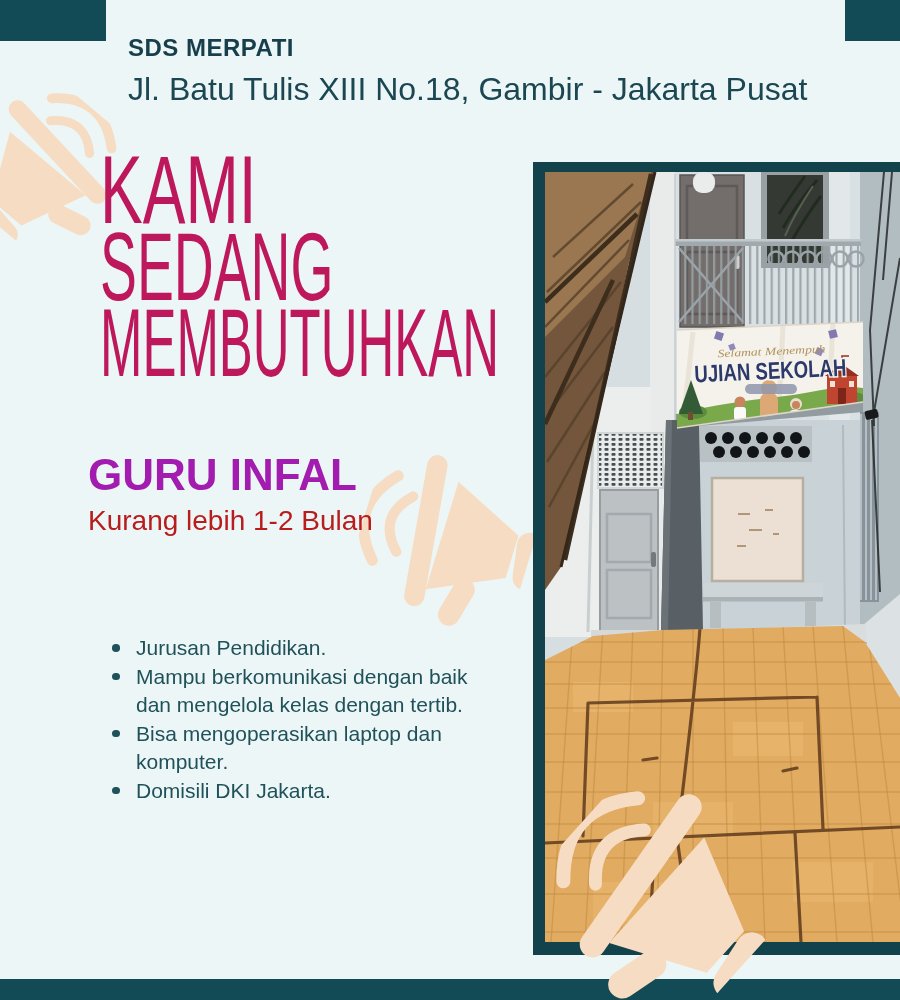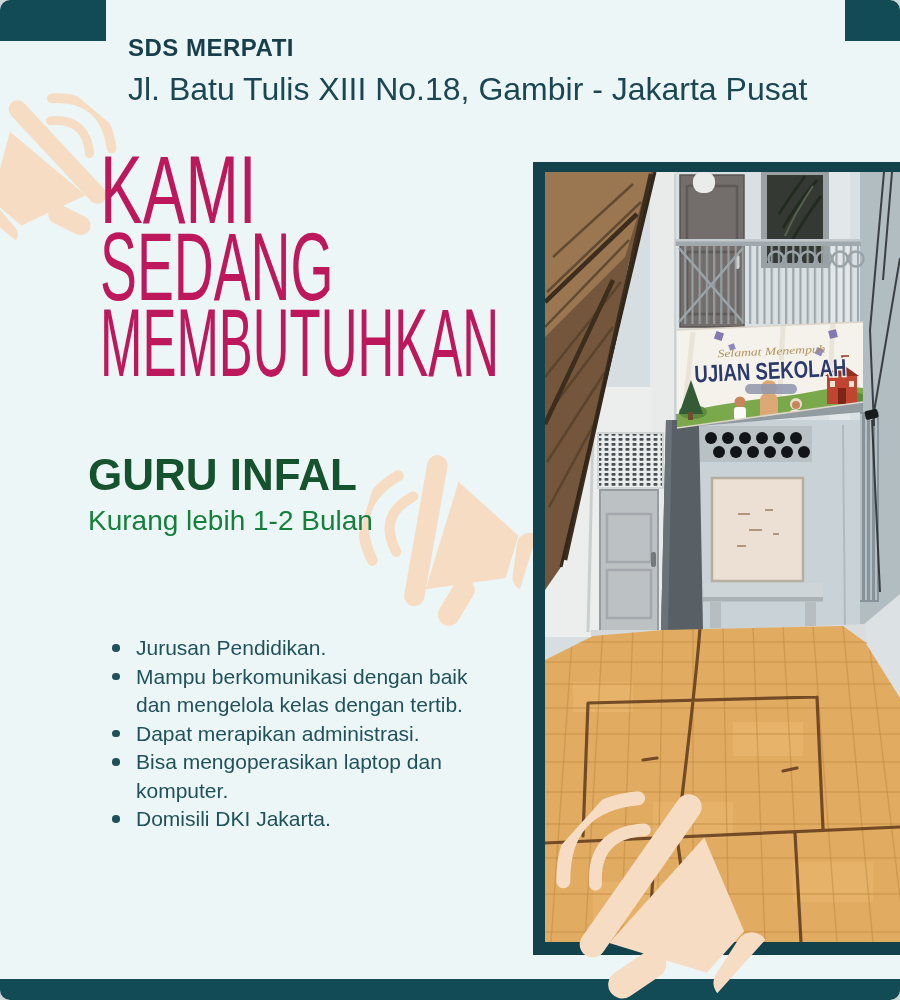--- a/index.html
+++ b/index.html
@@ -1,37 +1,37 @@
 <!DOCTYPE html>
 <html><head>
 <meta charset="utf-8">
 <style>
   html,body{margin:0;padding:0;background:#cfd8da;}
   .poster{
     position:relative;width:900px;height:1000px;overflow:hidden;
-    background:#edf6f6;font-family:"Liberation Sans",sans-serif;border-radius:10px;
+    background:#edf6f6;font-family:"Liberation Sans",sans-serif;
   }
   .corner-sq{position:absolute;background:#124b55;z-index:2;}
   .corner-tl{left:0;top:0;width:106px;height:41px;}
   .corner-tr{left:845px;top:0;width:55px;height:41px;}
   .bottom-bar{position:absolute;left:0;top:979px;width:900px;height:21px;background:#124b55;z-index:1;}
 
   .school-header{position:absolute;left:128px;top:34px;z-index:2;}
   .school-name{font-size:24px;font-weight:bold;color:#163e4b;letter-spacing:.5px;}
   .school-address{margin-top:9px;font-size:32px;color:#1b4752;}
 
   .headline{position:absolute;left:92px;top:144px;margin:8px;z-index:2;
     font-size:97px;line-height:76.5px;font-weight:normal;color:#be185d;letter-spacing:0;}
   .hl-line{display:block;transform-origin:0 50%;white-space:nowrap;}
   .hl-1{transform:scaleX(.66);}
   .hl-2{transform:scaleX(.57);}
   .hl-3{transform:scaleX(.525);}
 
-  .job-title{position:absolute;left:88px;top:450px;font-size:44px;font-weight:bold;color:#14532d;z-index:2;}
-  .job-duration{position:absolute;left:88px;top:505px;font-size:28px;color:#15803d;z-index:2;}
+  .job-title{position:absolute;left:88px;top:450px;font-size:44px;font-weight:bold;color:#a21caf;z-index:2;}
+  .job-duration{position:absolute;left:88px;top:505px;font-size:28px;color:#b91c1c;z-index:2;}
 
   .req-box{position:absolute;left:0;top:561px;width:353px;height:52px;background:#12434d;z-index:2;}
   .req-box span{display:block;padding-left:106px;line-height:52px;font-size:30px;font-weight:bold;color:#fdfdfd;letter-spacing:.5px;}
 
   .req-list{position:absolute;left:134px;top:632px;margin:2px;padding:0;list-style:none;z-index:2;width:420px;}
   .req-list li{position:relative;font-size:21px;line-height:28.5px;color:#1f515a;white-space:pre-line;margin:0;}
   .req-list li::before{content:"";position:absolute;left:-24px;top:10px;width:7.5px;height:7.5px;border-radius:50%;background:#1f515a;}
 
   .photo-frame{position:absolute;left:533px;top:162px;width:367px;height:793px;z-index:1;}
   .photo-frame svg{display:block;}
@@ -91,21 +91,20 @@
     <svg viewBox="0 0 100 100">
         <use href="#mp-symbol"></use>
       </svg>
   </div>
 
 
   <ul class="req-list">
     <li>Jurusan Pendidikan.</li>
     <li>Mampu berkomunikasi dengan baik
 dan mengelola kelas dengan tertib.</li>
-    <li>Dapat merapikan administrasi.</li>
     <li>Bisa mengoperasikan laptop dan
 komputer.</li>
     <li>Domisili DKI Jakarta.</li>
   </ul>
 
   <div class="photo-frame">
     <svg width="367" height="793" viewBox="0 0 367 793">
       <defs>
         <clipPath id="photoClip">
             <rect x="12" y="10" width="355" height="770"></rect>

